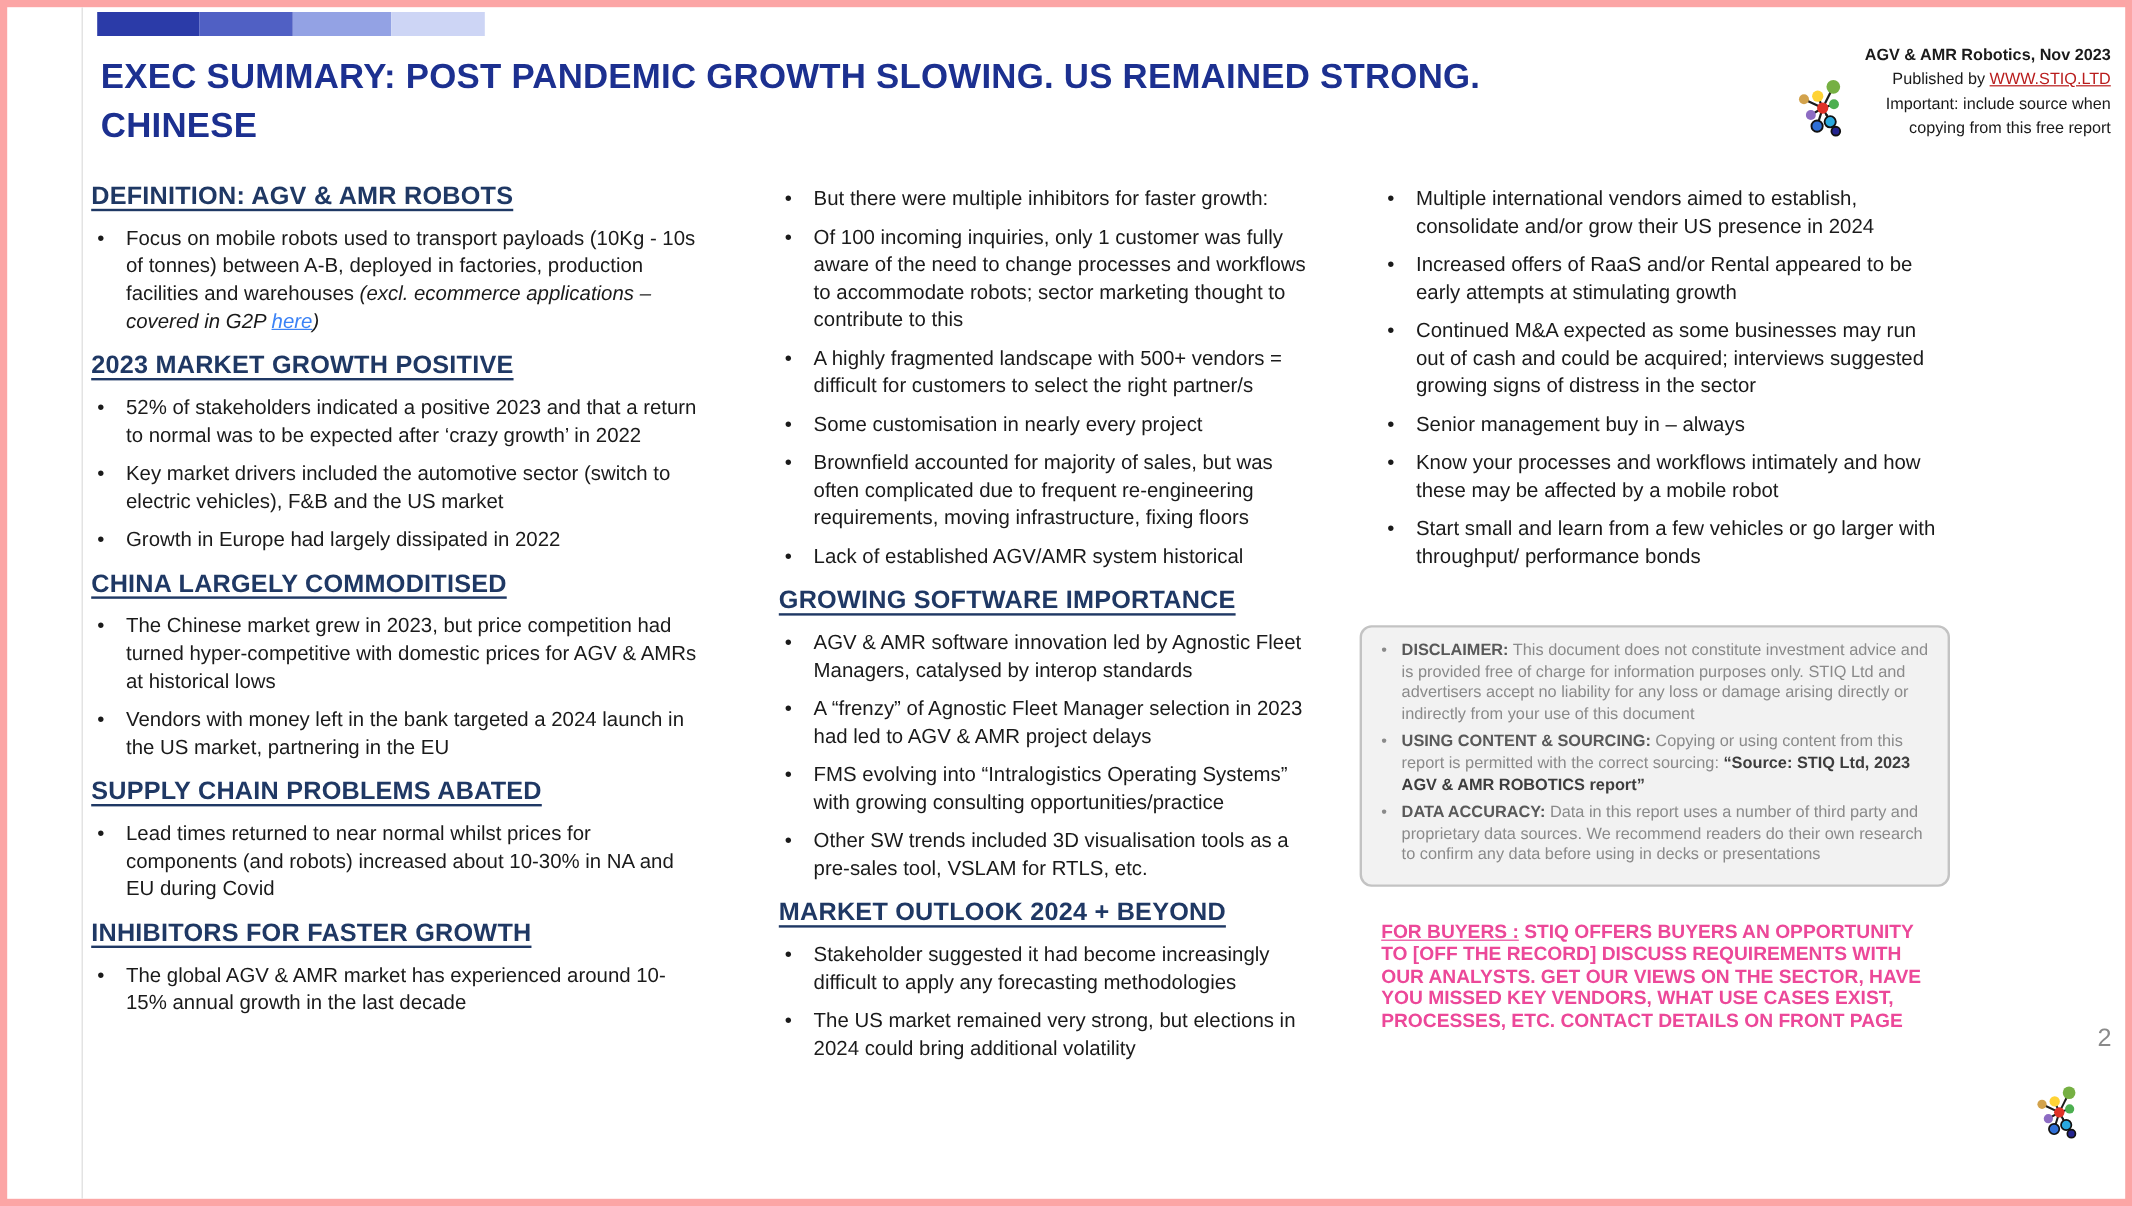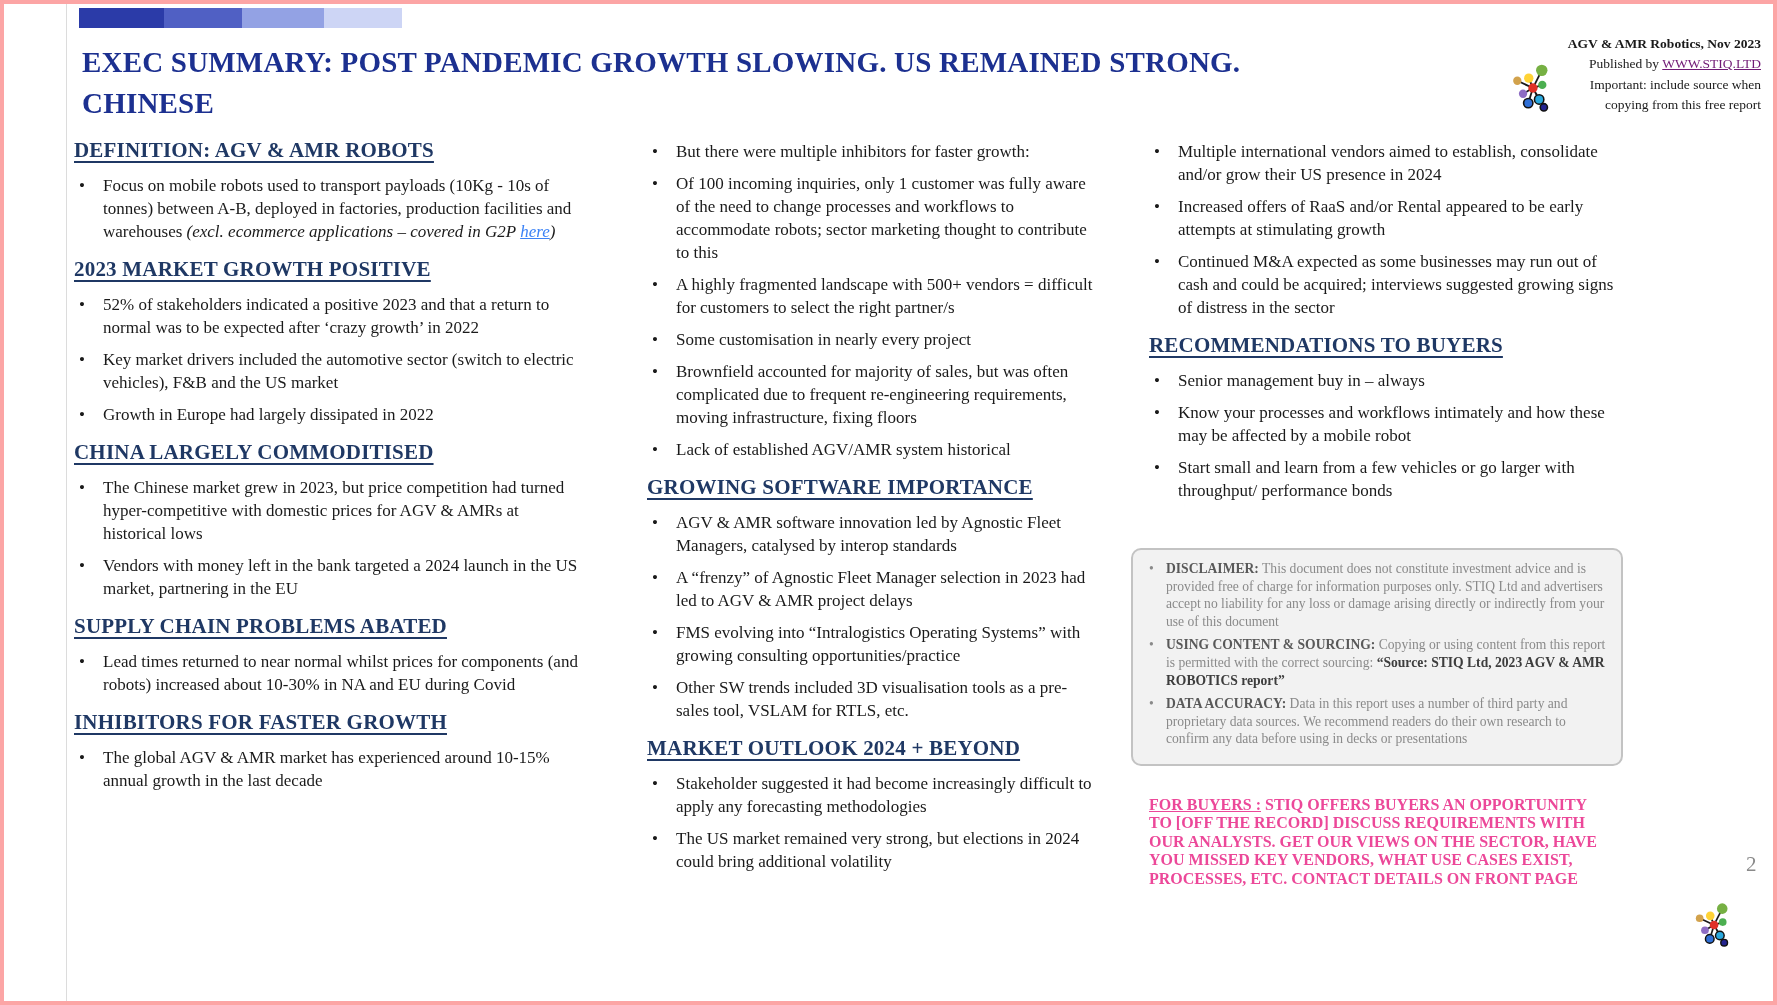--- a/index.html
+++ b/index.html
@@ -1,39 +1,39 @@
 <!DOCTYPE html>
 <html><head>
 <meta charset="utf-8">
 <style>
   html,body{margin:0;padding:0;background:#ffffff;}
-  .slide{position:relative;width:1777px;height:1005px;background:#fff;border:4px solid #fca5a5;
-         box-sizing:border-box;overflow:hidden;font-family:Liberation Serif, serif;color:#1a1a1a;}
+  .slide{position:relative;width:1777px;height:1005px;background:#fff;border:6px solid #fca5a5;
+         box-sizing:border-box;overflow:hidden;font-family:Liberation Sans, sans-serif;color:#1a1a1a;}
   .edge-line{position:absolute;left:62px;top:0;bottom:0;width:1px;background:#dcdcdc;}
   .top-bar{position:absolute;left:75px;top:4px;height:20px;display:flex;}
   .top-bar div{height:100%;}
   .title{position:absolute;left:78px;top:38px;width:1280px;color:#1c3090;font-weight:bold;
          font-size:29px;line-height:41px;letter-spacing:.2px;}
   .header-box{position:absolute;top:30px;right:12px;display:flex;align-items:flex-end;gap:7px;}
   .hdr-text{text-align:right;font-size:13.5px;line-height:1.5;color:#1a1a1a;white-space:nowrap;}
-  .col{position:absolute;top:128px;}
+  .col{position:absolute;top:140px;}
   .col-left{left:70px;width:505px;}
   .col-mid{left:643px;width:452px;}
   .col-right{left:1145px;width:468px;}
   .sec-h{color:#1f3864;font-size:21px;font-weight:bold;margin:14px 0 11px;letter-spacing:.2px;
          text-decoration:underline;text-decoration-thickness:2px;text-underline-offset:4px;}
   .col section:first-child .sec-h{margin-top:6px;}
   .col section.no-head{margin-top:8px;}
   .bullet{display:flex;margin-bottom:9px;font-size:17px;line-height:23px;}
   .marker{flex:none;width:24px;padding-left:5px;}
   .btext{flex:1;}
   .r-plain{}
   .r-bold{font-weight:bold;}
   .r-italic{font-style:italic;}
-  .r-link{color:#701a75;text-decoration:underline;cursor:pointer;}
+  .r-link{color:#b91c1c;text-decoration:underline;cursor:pointer;}
   .r-link-italic{color:#3b82f6;text-decoration:underline;font-style:italic;cursor:pointer;}
   .r-underline{text-decoration:underline;}
   .disc-box{margin-top:46px;margin-left:-18px;width:492px;box-sizing:border-box;background:#f2f2f2;
             border:2px solid #c3c3c3;border-radius:10px;padding:10px 14px 10px;}
   .disc-title{color:#7f7f7f;font-size:19px;font-weight:bold;margin:0 0 8px;
               text-decoration:underline;text-decoration-thickness:2px;text-underline-offset:3px;}
   .disc-box .bullet{font-size:13.6px;line-height:17.6px;color:#8a8a8a;margin-bottom:6px;}
   .disc-box .marker{width:17px;padding-left:2px;}
   .r-bold-label{font-weight:bold;color:#595959;}
   .r-source-bold{font-weight:bold;color:#3d3d3d;}
@@ -204,21 +204,20 @@
           <div class="bullet">
             <span class="marker">•</span>
             <span class="btext"><span class="r-plain">Increased offers of RaaS and/or Rental appeared to be early attempts at stimulating growth</span></span>
           </div>
           <div class="bullet">
             <span class="marker">•</span>
             <span class="btext"><span class="r-plain">Continued M&amp;A expected as some businesses may run out of cash and could be acquired; interviews suggested growing signs of distress in the sector</span></span>
           </div>
         </section>
         <section>
-          <h2 class="sec-h">RECOMMENDATIONS TO BUYERS</h2>
           <div class="bullet">
             <span class="marker">•</span>
             <span class="btext"><span class="r-plain">Senior management buy in – always</span></span>
           </div>
           <div class="bullet">
             <span class="marker">•</span>
             <span class="btext"><span class="r-plain">Know your processes and workflows intimately and how these may be affected by a mobile robot</span></span>
           </div>
           <div class="bullet">
             <span class="marker">•</span>

